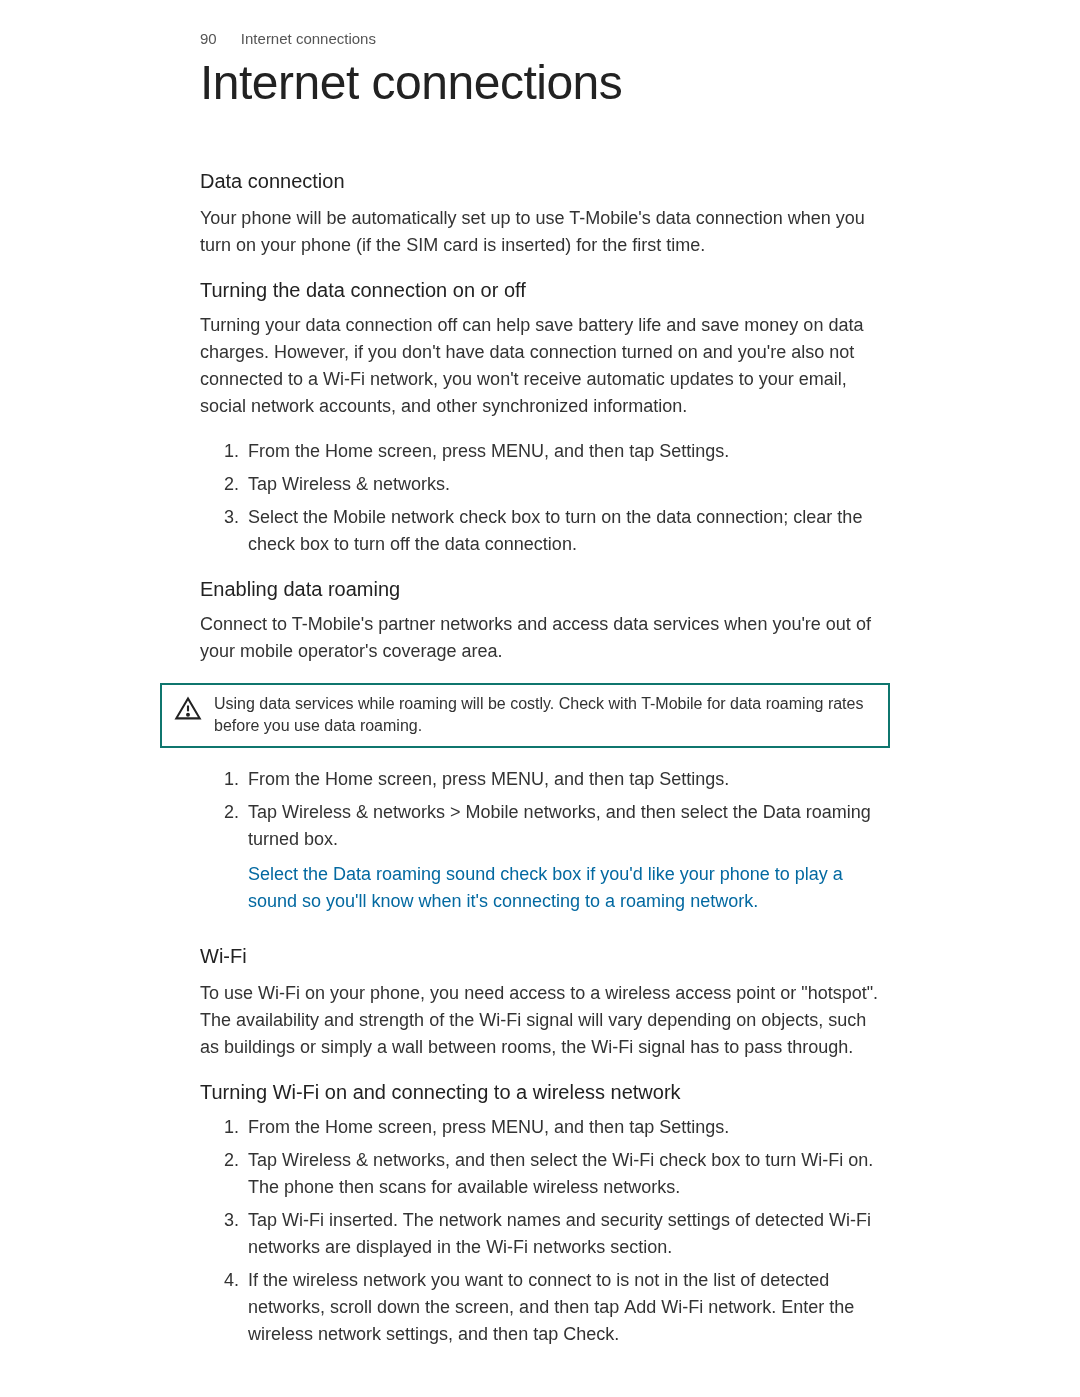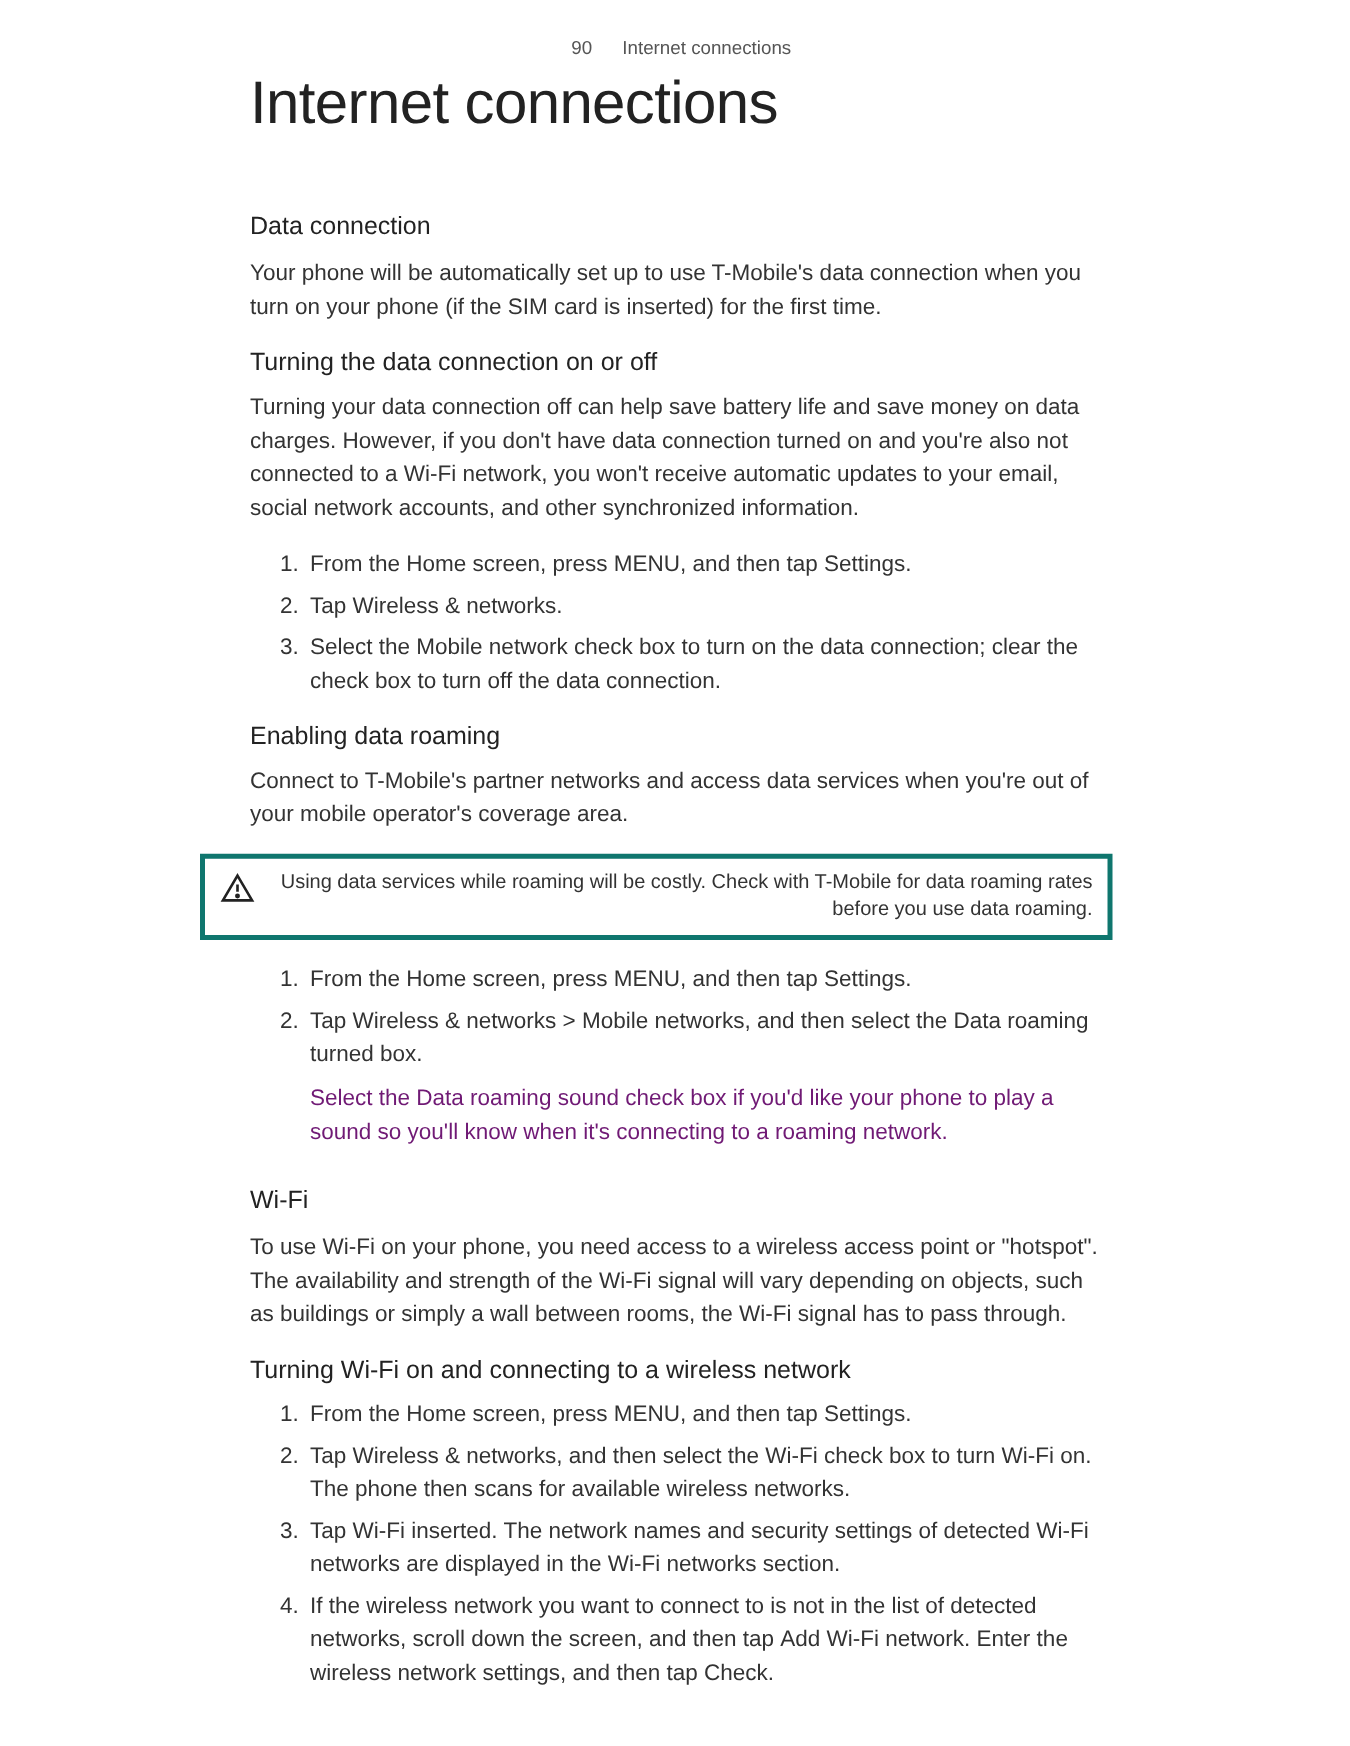--- a/index.html
+++ b/index.html
@@ -12,21 +12,20 @@
       background: #fff;
       color: #333;
       width: 1080px;
       height: 1397px;
       padding: 30px 190px 60px 200px;
     }
     .page-header {
       font-size: 15px;
       color: #555;
       margin-bottom: 8px;
-      text-align: center;
     }
     .page-header .page-num {
       margin-right: 20px;
     }
     .chapter-title {
       font-size: 48px;
       font-weight: 300;
       color: #222;
       margin-bottom: 60px;
       letter-spacing: -0.5px;
@@ -61,35 +60,34 @@
       font-size: 18px;
       line-height: 1.5;
       color: #333;
       margin-bottom: 6px;
       padding-left: 4px;
       font-weight: 300;
     }
     .sub-paragraph {
       font-size: 18px;
       line-height: 1.5;
-      color: #701a75;
+      color: #0369a1;
       margin-top: 8px;
       font-weight: 300;
     }
     .bold {
       font-weight: 500;
     }
     .note-box {
-      border: 4px solid #0f766e;
+      border: 2px solid #0f766e;
       padding: 8px 12px 8px 12px;
       margin: 12px 0 18px -40px;
       display: flex;
       align-items: flex-start;
       gap: 12px;
-      text-align: right;
     }
     .note-box .warning-icon {
       flex-shrink: 0;
       margin-top: 2px;
     }
     .note-box .note-text {
       font-size: 16px;
       line-height: 1.4;
       color: #333;
       font-weight: 300;

